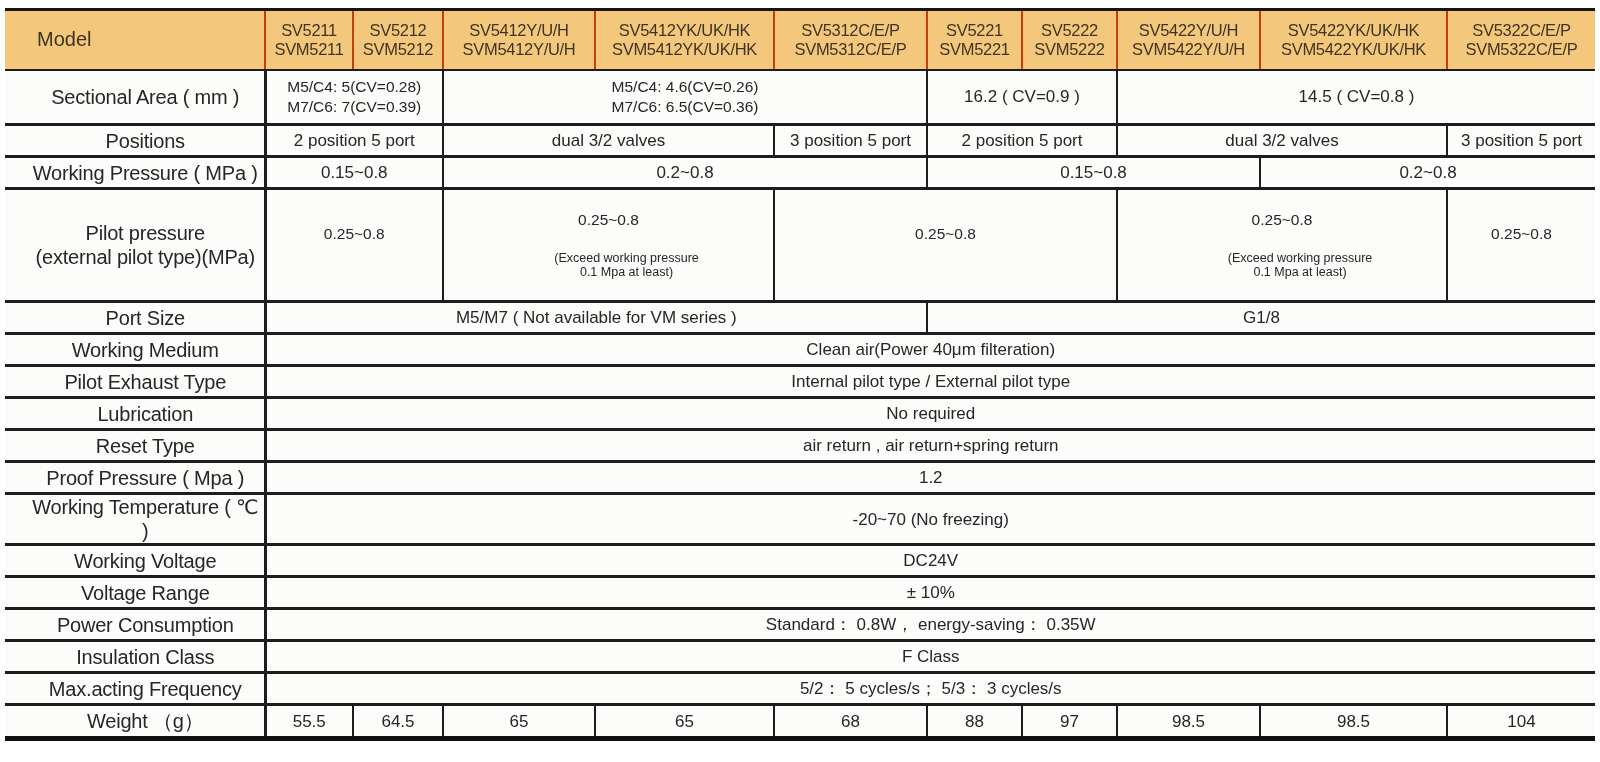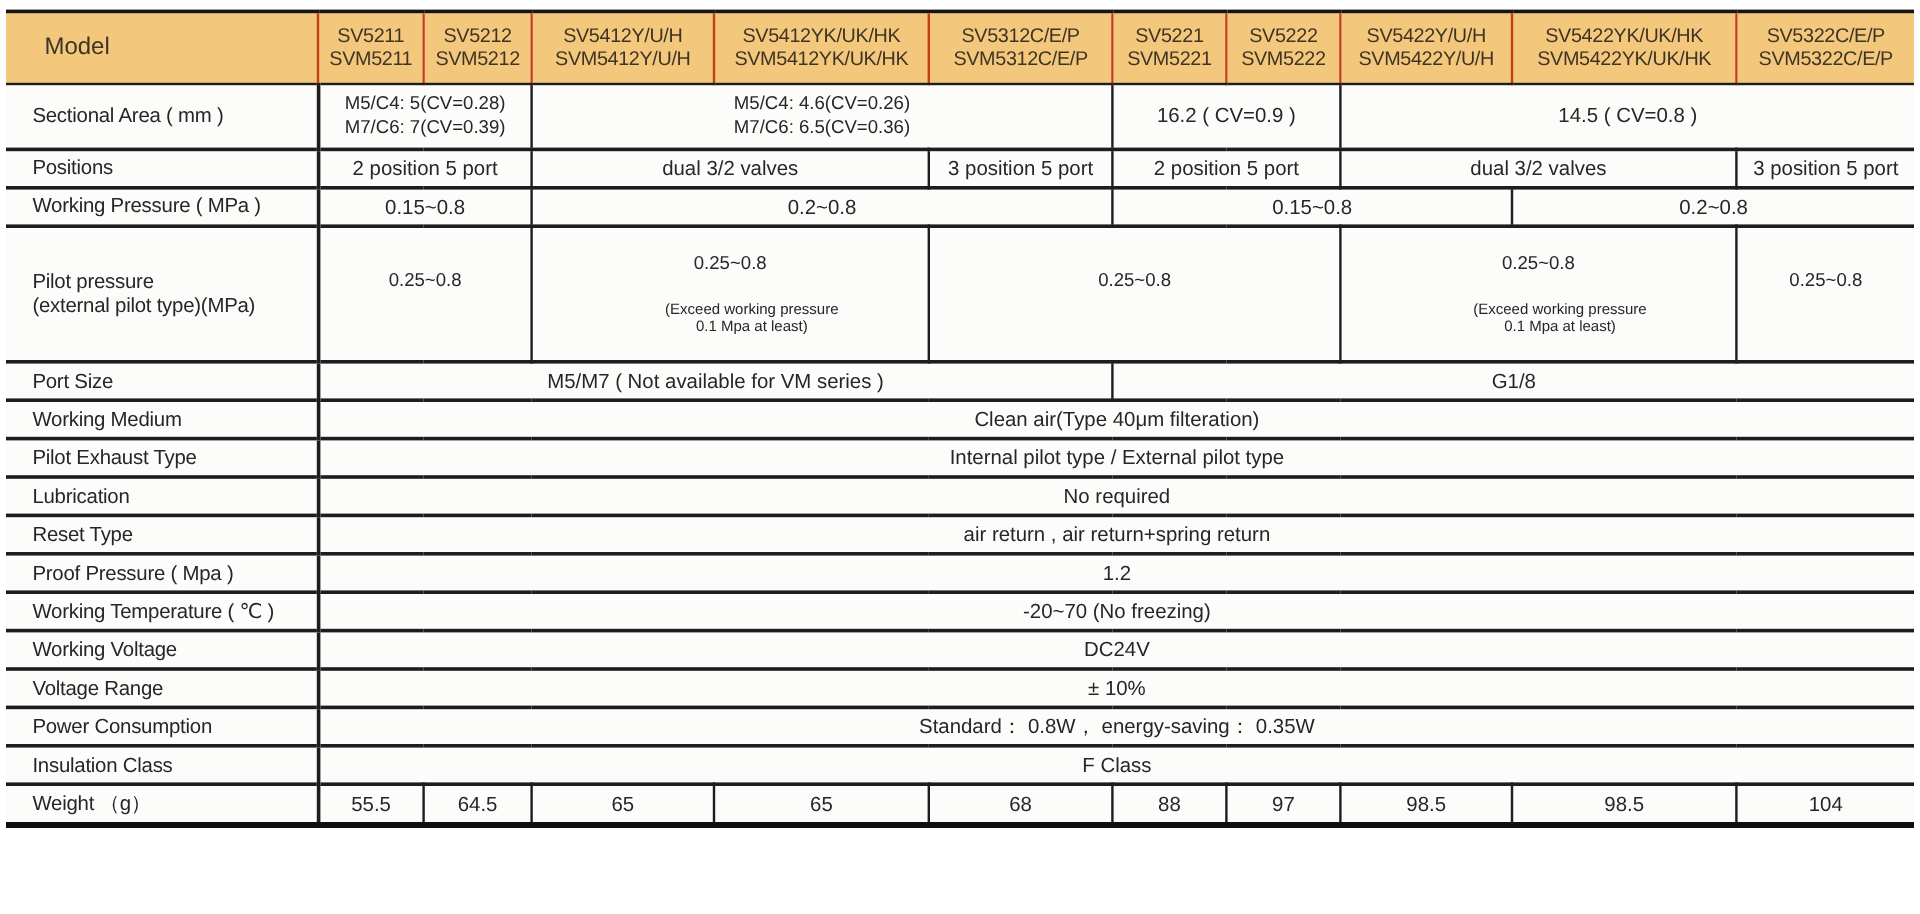--- a/index.html
+++ b/index.html
@@ -14,21 +14,21 @@
     border-top:3px solid #151515;border-bottom:2px solid #1d1d1d;border-right:2px solid #c2410c;
     height:58px;
   }
   thead th:last-child{border-right:none;}
   th.model{text-align:left;padding-left:32px;font-size:20px;letter-spacing:0;}
   
   tbody tr{border-bottom:3px solid #1d1d1d;}
   tbody tr.last{border-bottom:5px solid #101010;}
   tbody td{border-right:2px solid #1d1d1d;font-size:17px;background:#fcfcfb;line-height:1.25;}
   tbody td:last-child{border-right:none;}
-  td.l{text-align:left;padding-left:22px;font-size:17px;letter-spacing:-0.2px;border-right:3px solid #1d1d1d;line-height:1.2;}
+  td.l{text-align:center;padding-left:22px;font-size:20px;letter-spacing:-0.2px;border-right:3px solid #1d1d1d;line-height:1.2;}
   
   tr.h-sect td{height:52px;}
   tr.h-std td{height:29px;}
   tr.h-pilot td{height:62px;}
   tr.h-wt td{height:30px;}
   
   td.sect{font-size:15.5px;line-height:1.3;}
   td.pilot .pv{font-size:15.5px;line-height:1.2;}
   td.pilot .pn{font-size:12.5px;line-height:1.12;padding-left:36px;}
 </style>
@@ -134,21 +134,21 @@
     </tr>
 
     <tr class="h-std">
       <td class="l">Port Size</td>
       <td colspan="5">M5/M7 ( Not available for VM series )</td>
       <td colspan="5">G1/8</td>
     </tr>
 
     <tr class="h-std">
       <td class="l">Working Medium</td>
-      <td colspan="10">Clean air(Type 40μm filteration)</td>
+      <td colspan="10">Clean air(Power 40μm filteration)</td>
     </tr>
 
     <tr class="h-std">
       <td class="l">Pilot Exhaust Type</td>
       <td colspan="10">Internal pilot type / External pilot type</td>
     </tr>
 
     <tr class="h-std">
       <td class="l">Lubrication</td>
       <td colspan="10">No required</td>
@@ -183,20 +183,24 @@
       <td class="l">Power Consumption</td>
       <td colspan="10">Standard： 0.8W， energy-saving： 0.35W</td>
     </tr>
 
     <tr class="h-std">
       <td class="l">Insulation Class</td>
       <td colspan="10">F Class</td>
     </tr>
 
 
+    <tr class="h-std">
+      <td class="l">Max.acting Frequency</td>
+      <td colspan="10">5/2： 5 cycles/s； 5/3： 3 cycles/s</td>
+    </tr>
 
 
     <tr class="h-wt last">
       <td class="l">Weight （g）</td>
       <td>55.5</td>
       <td>64.5</td>
       <td>65</td>
       <td>65</td>
       <td>68</td>
       <td>88</td>

